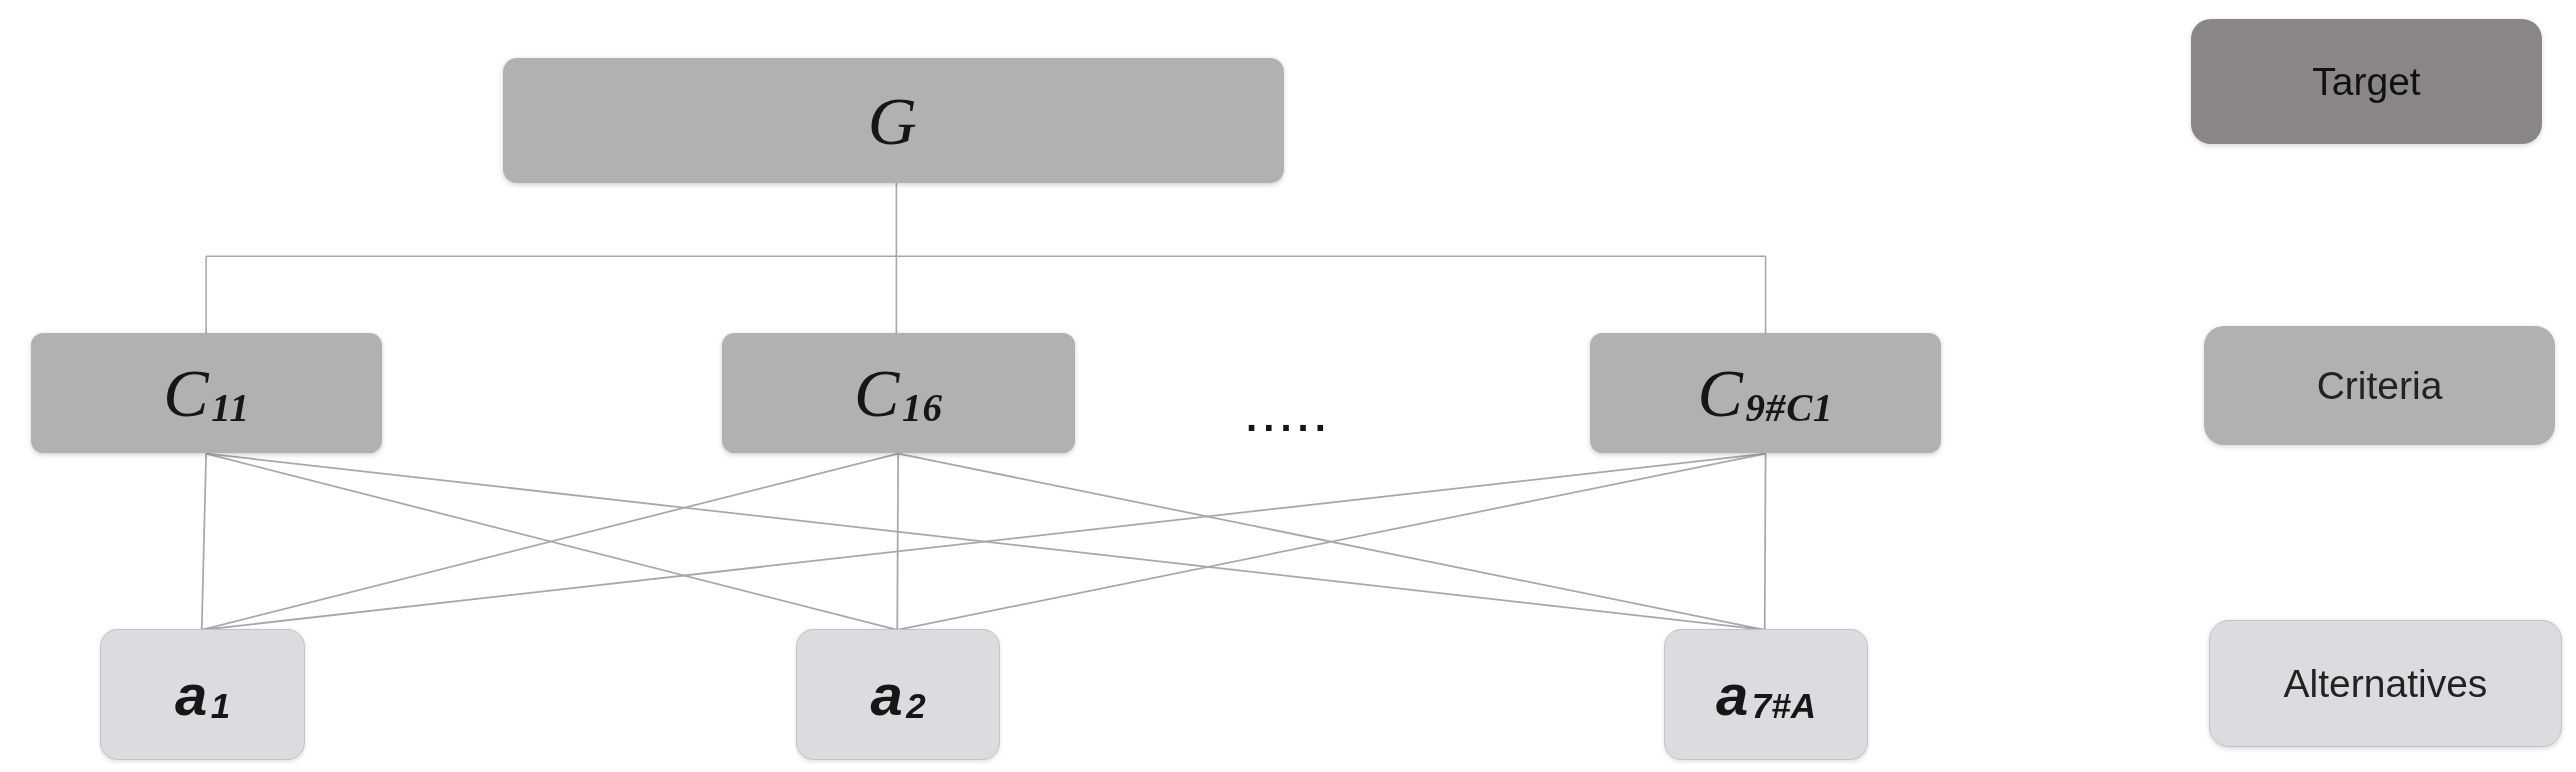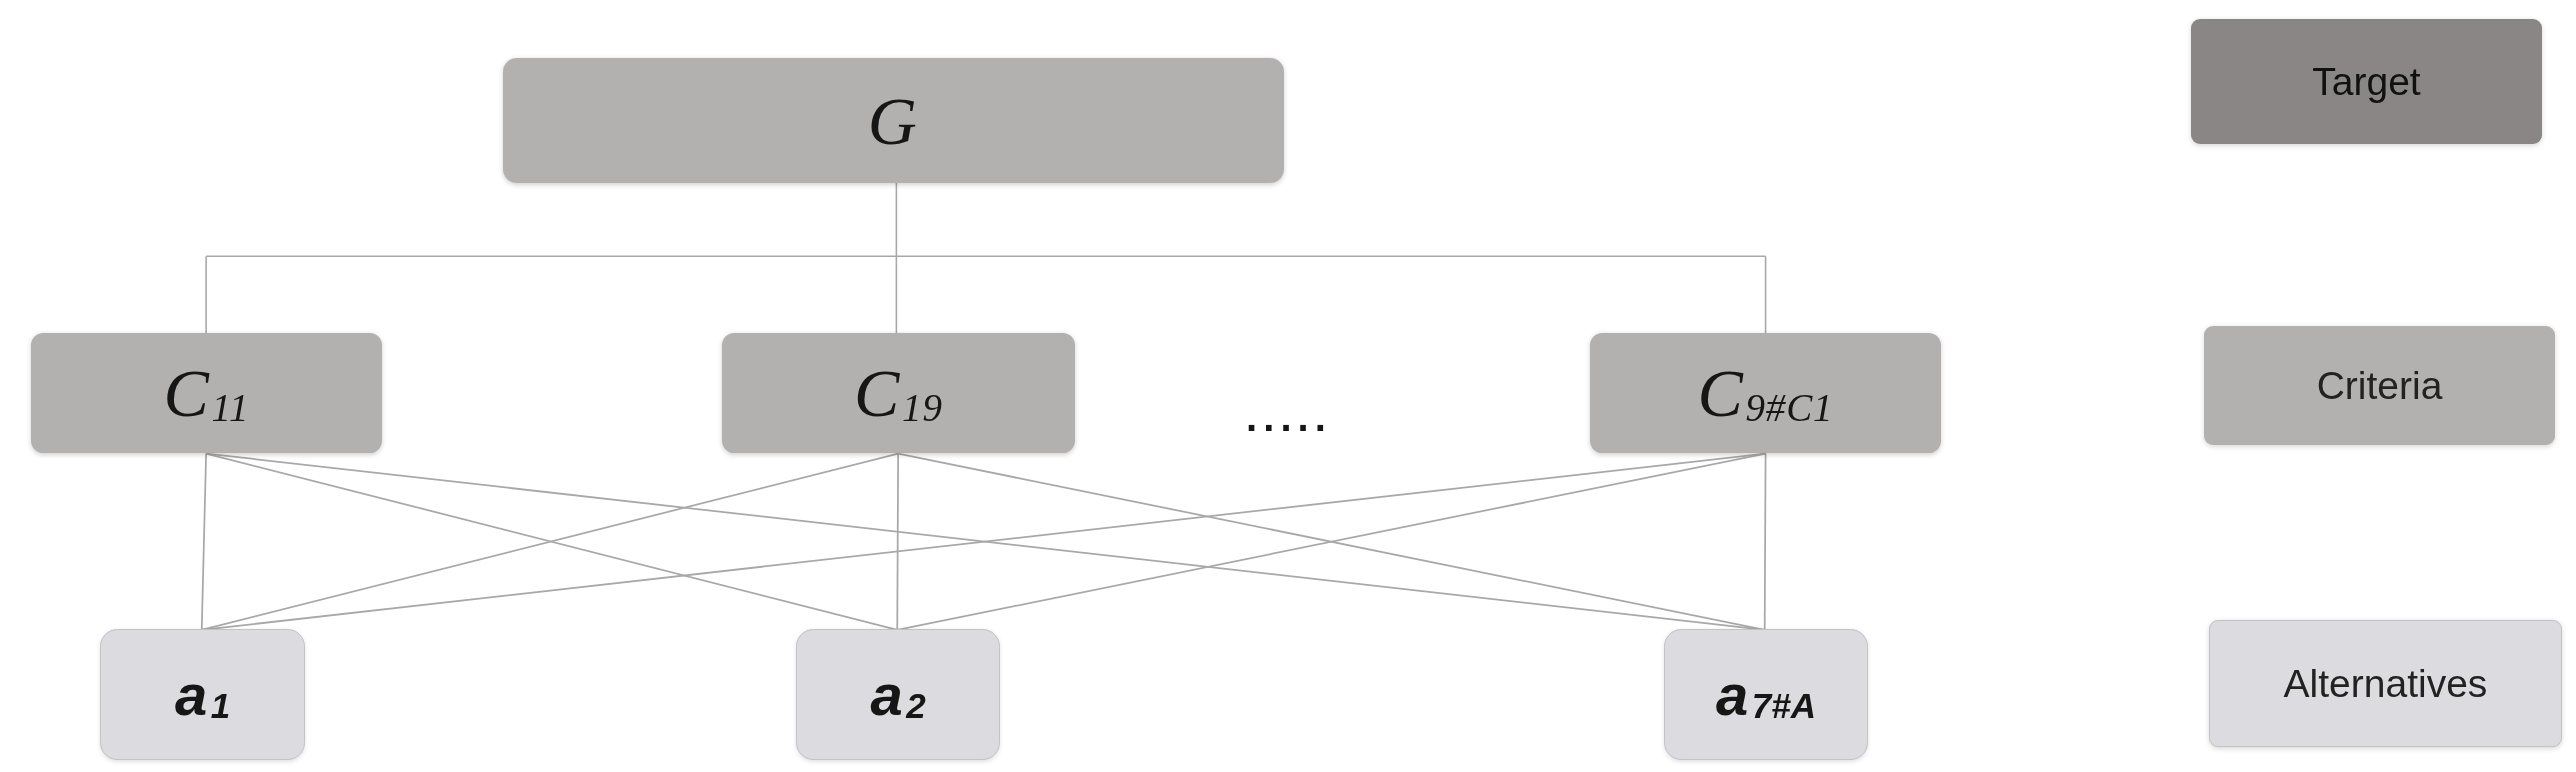--- a/index.html
+++ b/index.html
@@ -31,21 +31,21 @@
     border-radius:17.5px;
     box-shadow:0 1.8px 4.4px rgba(0,0,0,.12);
   }
   
   .math .main{
     font-family:"Liberation Serif", serif;
     font-style:italic;font-weight:400;font-size:68px;line-height:1;
   }
   .math .sub{
     font-family:"Liberation Serif", serif;
-    font-style:italic;font-weight:400;font-size:39px;line-height:1;
+    font-style:italic;font-weight:700;font-size:39px;line-height:1;
     position:relative;top:14px;margin-left:2.6px;letter-spacing:0.9px;
   }
   .alt-math .main{
     font-family:"Liberation Sans", sans-serif;
     font-style:italic;font-weight:700;font-size:58px;line-height:1;
   }
   .alt-math .sub{
     font-family:"Liberation Sans", sans-serif;
     font-style:italic;font-weight:600;font-size:35px;line-height:1;
     position:relative;top:10.5px;margin-left:3.5px;
@@ -65,21 +65,21 @@
     font-family:"Liberation Sans", sans-serif;
     font-weight:700;font-size:40px;letter-spacing:6.1px;line-height:1;
     color:#161616;
   }
   
   .legend-box{
     position:absolute;
     display:flex;align-items:center;justify-content:center;
     font-family:"Liberation Sans", sans-serif;
     font-size:39px;color:#222222;
-    border-radius:9px;
+    border-radius:20px;
     box-shadow:0 1.8px 5.3px rgba(0,0,0,.15);
   }
   #legend-target{
     left:2191px;top:19.3px;width:351px;height:125px;
     background:var(--target-fill,#8b8686);color:#111111;
   }
   #legend-criteria{
     left:2204px;top:326px;width:351px;height:119px;
     background:var(--criteria-fill,#b3b0b0);
   }
@@ -116,21 +116,21 @@
     <span class="main">G</span>
       <span class="sub"></span>
   </div>
 
   <div id="node-c11" class="node gray-node math">
     <span class="main">C</span>
       <span class="sub">11</span>
   </div>
   <div id="node-c12" class="node gray-node math">
     <span class="main">C</span>
-      <span class="sub">19</span>
+      <span class="sub">16</span>
   </div>
   <div id="ellipsis">.....</div>
   <div id="node-c1n" class="node gray-node math">
     <span class="main">C</span>
       <span class="sub">9#C1</span>
   </div>
 
   <div id="node-a1" class="node light-node alt-math">
     <span class="main">a</span>
       <span class="sub">1</span>

